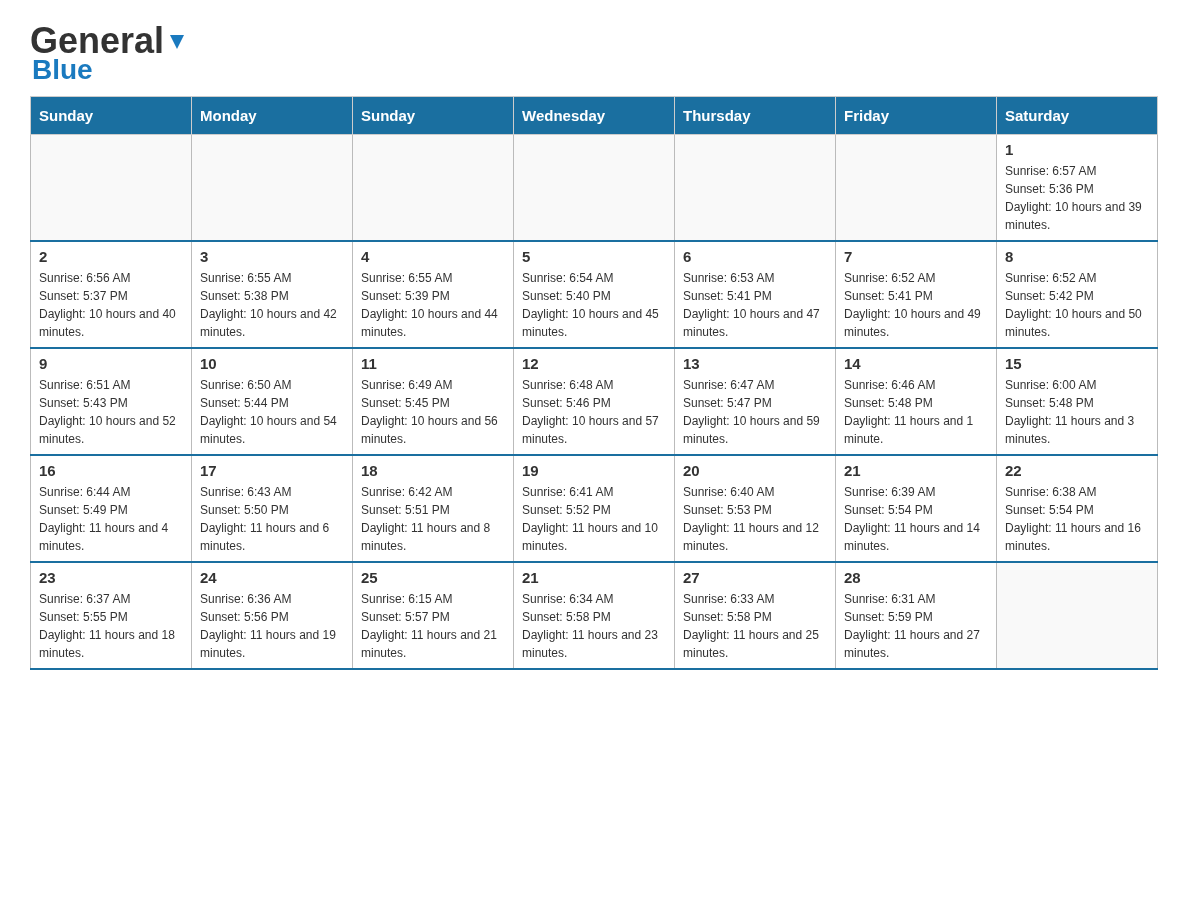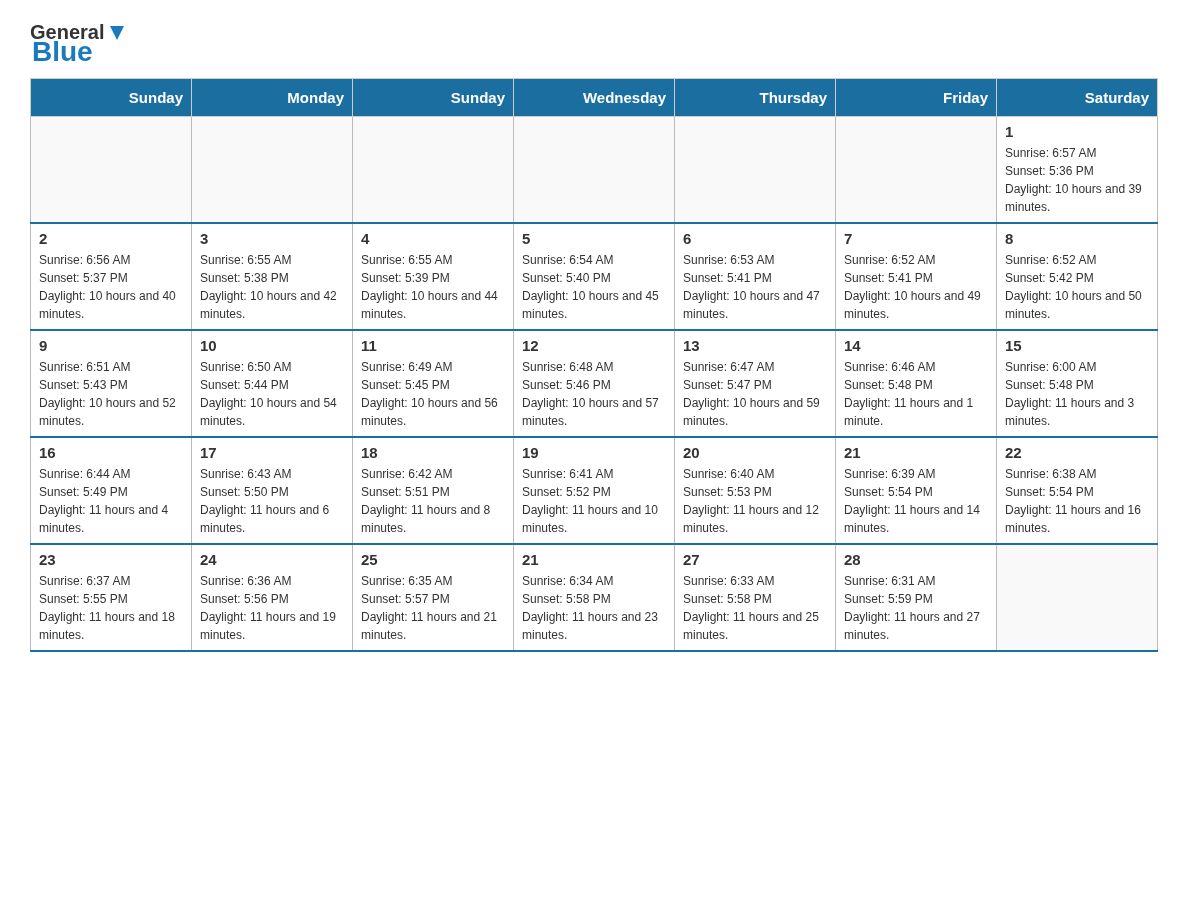--- a/index.html
+++ b/index.html
@@ -15,21 +15,21 @@
       justify-content: space-between;
       align-items: flex-start;
       margin-bottom: 10px;
     }
     .logo {
       display: flex;
       align-items: flex-end;
       gap: 2px;
     }
     .logo-general {
-      font-size: 20px;
+      font-size: 36px;
       font-weight: bold;
       color: #333;
     }
     .logo-blue {
       font-size: 28px;
       font-weight: bold;
       color: #1a7abf;
     }
     .title-block {
       text-align: right;
@@ -48,21 +48,21 @@
       width: 100%;
       border-collapse: collapse;
       margin-top: 10px;
     }
     .calendar thead tr th {
       background-color: #1a6fa0;
       color: #fff;
       font-size: 15px;
       font-weight: bold;
       padding: 10px 8px;
-      text-align: right;
+      text-align: left;
       border: 1px solid #ccc;
     }
     .calendar tbody tr td {
       vertical-align: top;
       border: 1px solid #bbb;
       padding: 6px 8px;
       width: 14.28%;
       min-height: 100px;
       font-size: 12.5px;
       color: #333;
@@ -198,21 +198,21 @@
 Sunset: 5:54 PM
 Daylight: 11 hours and 16 minutes.</span></td>
       </tr>
       <tr>
         <td><span class="day-number">23</span><span class="day-info" style="white-space: pre-line;">Sunrise: 6:37 AM
 Sunset: 5:55 PM
 Daylight: 11 hours and 18 minutes.</span></td>
         <td><span class="day-number">24</span><span class="day-info" style="white-space: pre-line;">Sunrise: 6:36 AM
 Sunset: 5:56 PM
 Daylight: 11 hours and 19 minutes.</span></td>
-        <td><span class="day-number">25</span><span class="day-info" style="white-space: pre-line;">Sunrise: 6:35 AM
+        <td><span class="day-number">25</span><span class="day-info" style="white-space: pre-line;">Sunrise: 6:15 AM
 Sunset: 5:57 PM
 Daylight: 11 hours and 21 minutes.</span></td>
         <td><span class="day-number">21</span><span class="day-info" style="white-space: pre-line;">Sunrise: 6:34 AM
 Sunset: 5:58 PM
 Daylight: 11 hours and 23 minutes.</span></td>
         <td><span class="day-number">27</span><span class="day-info" style="white-space: pre-line;">Sunrise: 6:33 AM
 Sunset: 5:58 PM
 Daylight: 11 hours and 25 minutes.</span></td>
         <td><span class="day-number">28</span><span class="day-info" style="white-space: pre-line;">Sunrise: 6:31 AM
 Sunset: 5:59 PM

